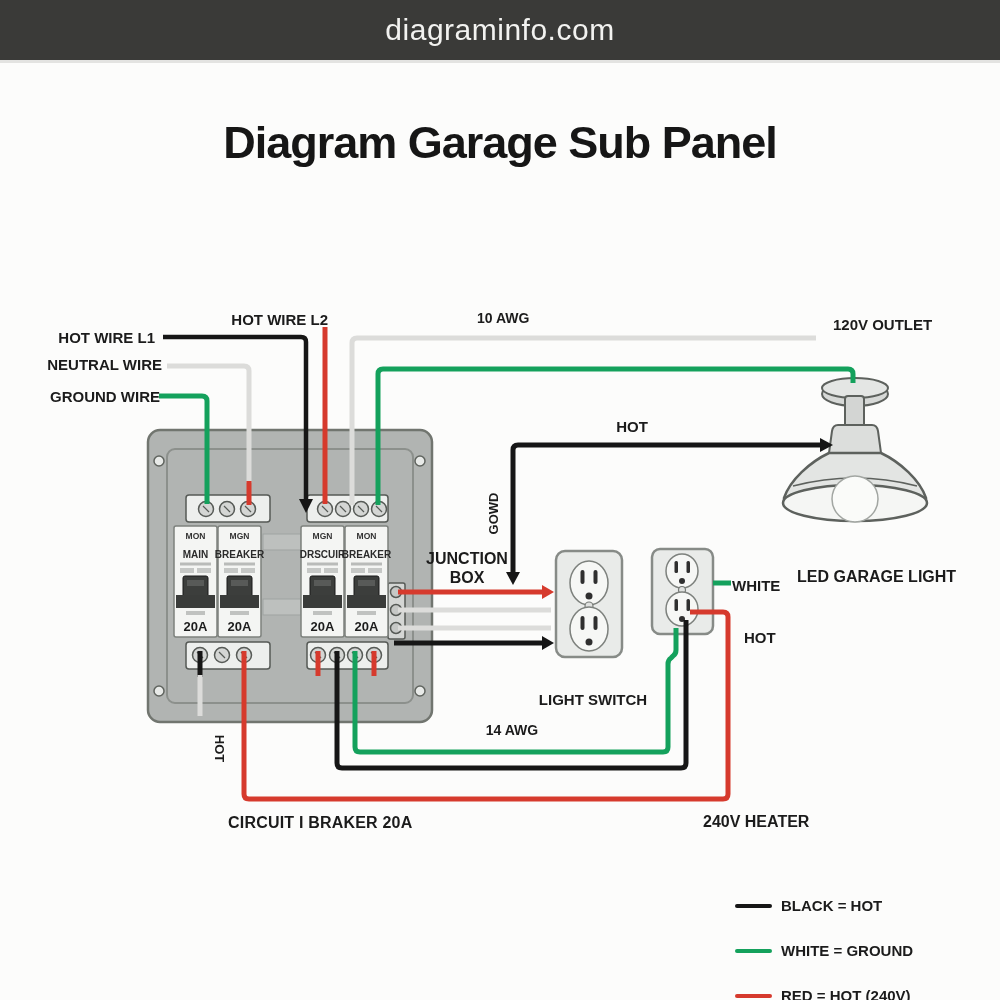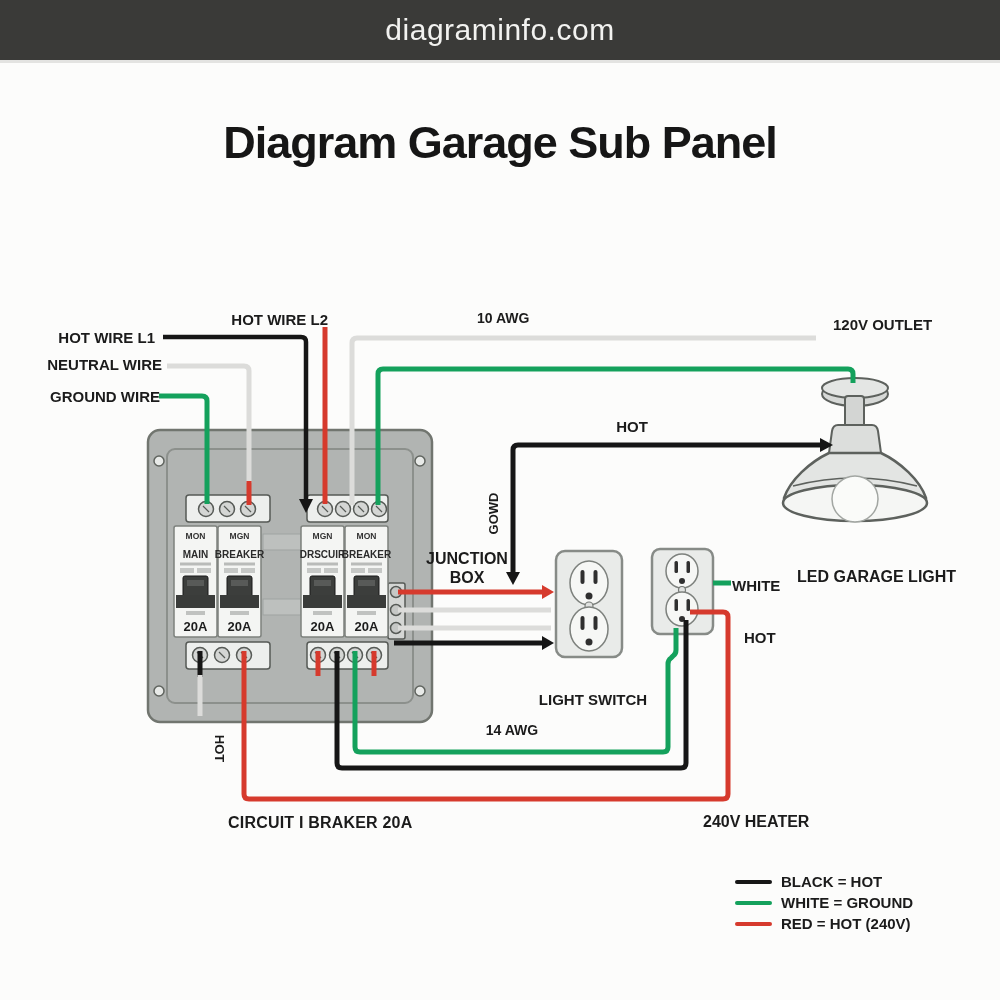--- a/index.html
+++ b/index.html
@@ -36,21 +36,21 @@
   .l-lightswitch{left:534px;top:666px;width:118px;text-align:center;font-size:15px;margin-top:25px;}
   .l-groundr{left:732px;top:577px;font-size:15px;}
   .l-led{left:797px;top:568px;font-size:16px;}
   .l-hotr{left:744px;top:629px;font-size:15px;}
   .l-awg14{left:482px;top:722px;width:60px;text-align:center;font-size:14px;}
   .l-hotv{left:192px;top:741px;width:54px;text-align:center;font-size:13px;transform:rotate(90deg);}
   .l-cb20{left:228px;top:814px;font-size:16px;letter-spacing:0.2px;}
   .l-heater{left:703px;top:813px;font-size:16px;}
   
   .legend{position:absolute;left:735px;top:871px;z-index:5;}
-  .legend-row{display:flex;align-items:center;height:21px;}
+  .legend-row{display:flex;align-items:center;height:21px;margin-top:24px;}
   .legend-swatch{width:37px;height:4px;border-radius:2px;margin-right:9px;flex:0 0 auto;}
   .sw-black{background:#161616;}
   .sw-green{background:#14a15c;}
   .sw-red{background:#d63a2d;}
   .legend-label{font-weight:bold;font-size:15px;color:#1b1b1b;white-space:nowrap;}
 </style>
 </head>
 <body>
 
 <div class="stage">

